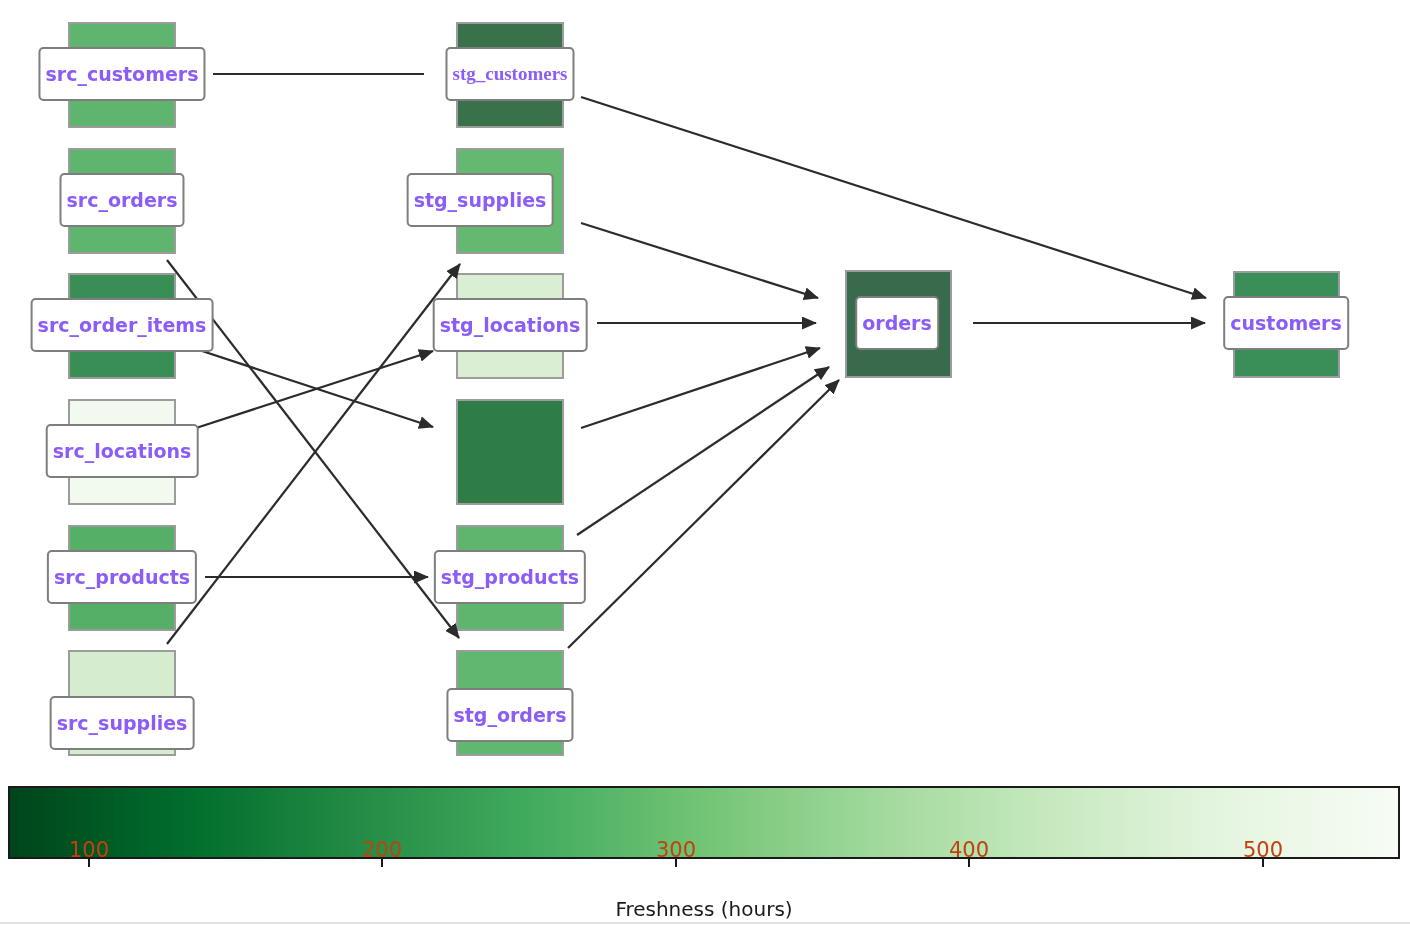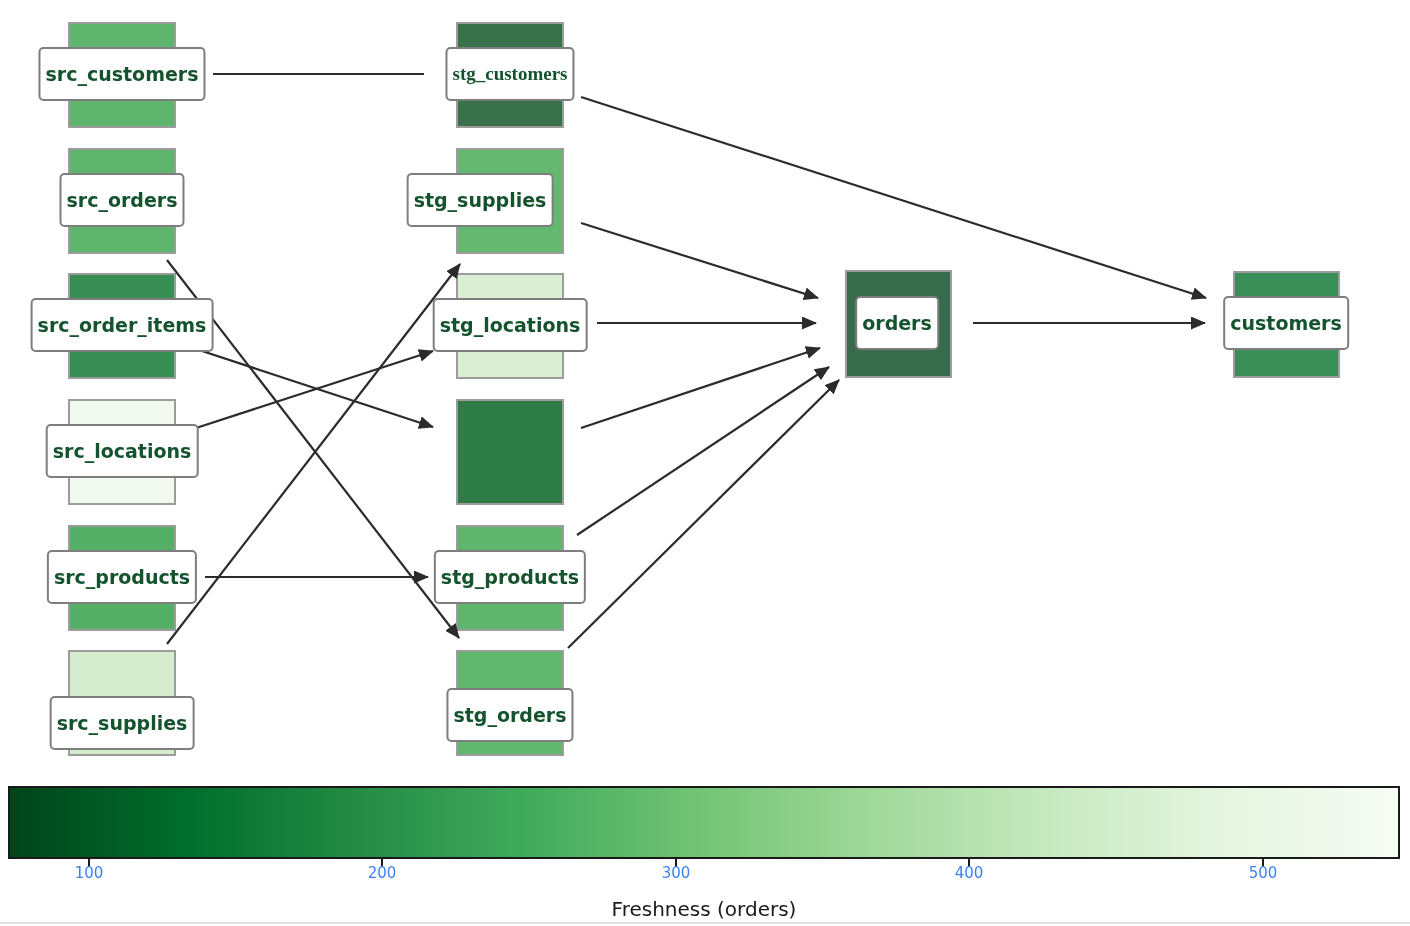--- a/index.html
+++ b/index.html
@@ -3,26 +3,26 @@
 <meta charset="utf-8">
 <style>
   html,body{margin:0;padding:0;background:#ffffff;}
   .stage{position:relative;width:1410px;height:926px;background:#ffffff;overflow:hidden;
          font-family:"DejaVu Sans","Liberation Sans",sans-serif;}
   .node{position:absolute;width:108px;height:106px;border:2px solid #9c9c9c;box-sizing:border-box;}
   .edges{position:absolute;left:0;top:0;width:1410px;height:926px;}
   .edges line{stroke:#2b2b2b;stroke-width:2.2;}
   .nlabel{position:absolute;transform:translate(-50%,-50%);background:#ffffff;
           border:2px solid #7e7e7e;border-radius:5px;padding:12px 5px;white-space:nowrap;
-          font-weight:bold;font-size:19px;line-height:26px;color:#14532d;}
+          font-weight:bold;font-size:19px;line-height:26px;color:#8b5cf6;}
   .cbar{position:absolute;left:8px;top:786px;width:1392px;height:73px;
         border:2px solid #1a1a1a;box-sizing:border-box;}
   .tickmark{position:absolute;top:859px;width:2px;height:8px;background:#1a1a1a;}
-  .ticklabel{position:absolute;top:864px;transform:translateX(-50%);
-             font-size:15px;color:#3b82f6;}
+  .ticklabel{position:absolute;top:838px;transform:translateX(-50%);
+             font-size:21px;color:#c2410c;}
   .axislabel{position:absolute;left:704px;top:897px;transform:translateX(-50%);
              font-size:20px;color:#1a1a1a;}
   .bottomline{position:absolute;left:0;top:922px;width:1410px;height:2px;background:#e2e2e2;}
 </style>
 </head>
 <body>
 
 <div class="stage">
 
   <div class="node" style="left: 68px; top: 22px; background: rgb(95, 180, 110);"></div>
@@ -85,15 +85,15 @@
   <div class="tickmark" style="left:675px;"></div>
   <div class="tickmark" style="left:968px;"></div>
   <div class="tickmark" style="left:1262px;"></div>
 
   <div class="ticklabel" style="left:89px;">100</div>
   <div class="ticklabel" style="left:382px;">200</div>
   <div class="ticklabel" style="left:676px;">300</div>
   <div class="ticklabel" style="left:969px;">400</div>
   <div class="ticklabel" style="left:1263px;">500</div>
 
-  <div class="axislabel">Freshness (orders)</div>
+  <div class="axislabel">Freshness (hours)</div>
   <div class="bottomline"></div>
 </div>
 
 </body></html>

